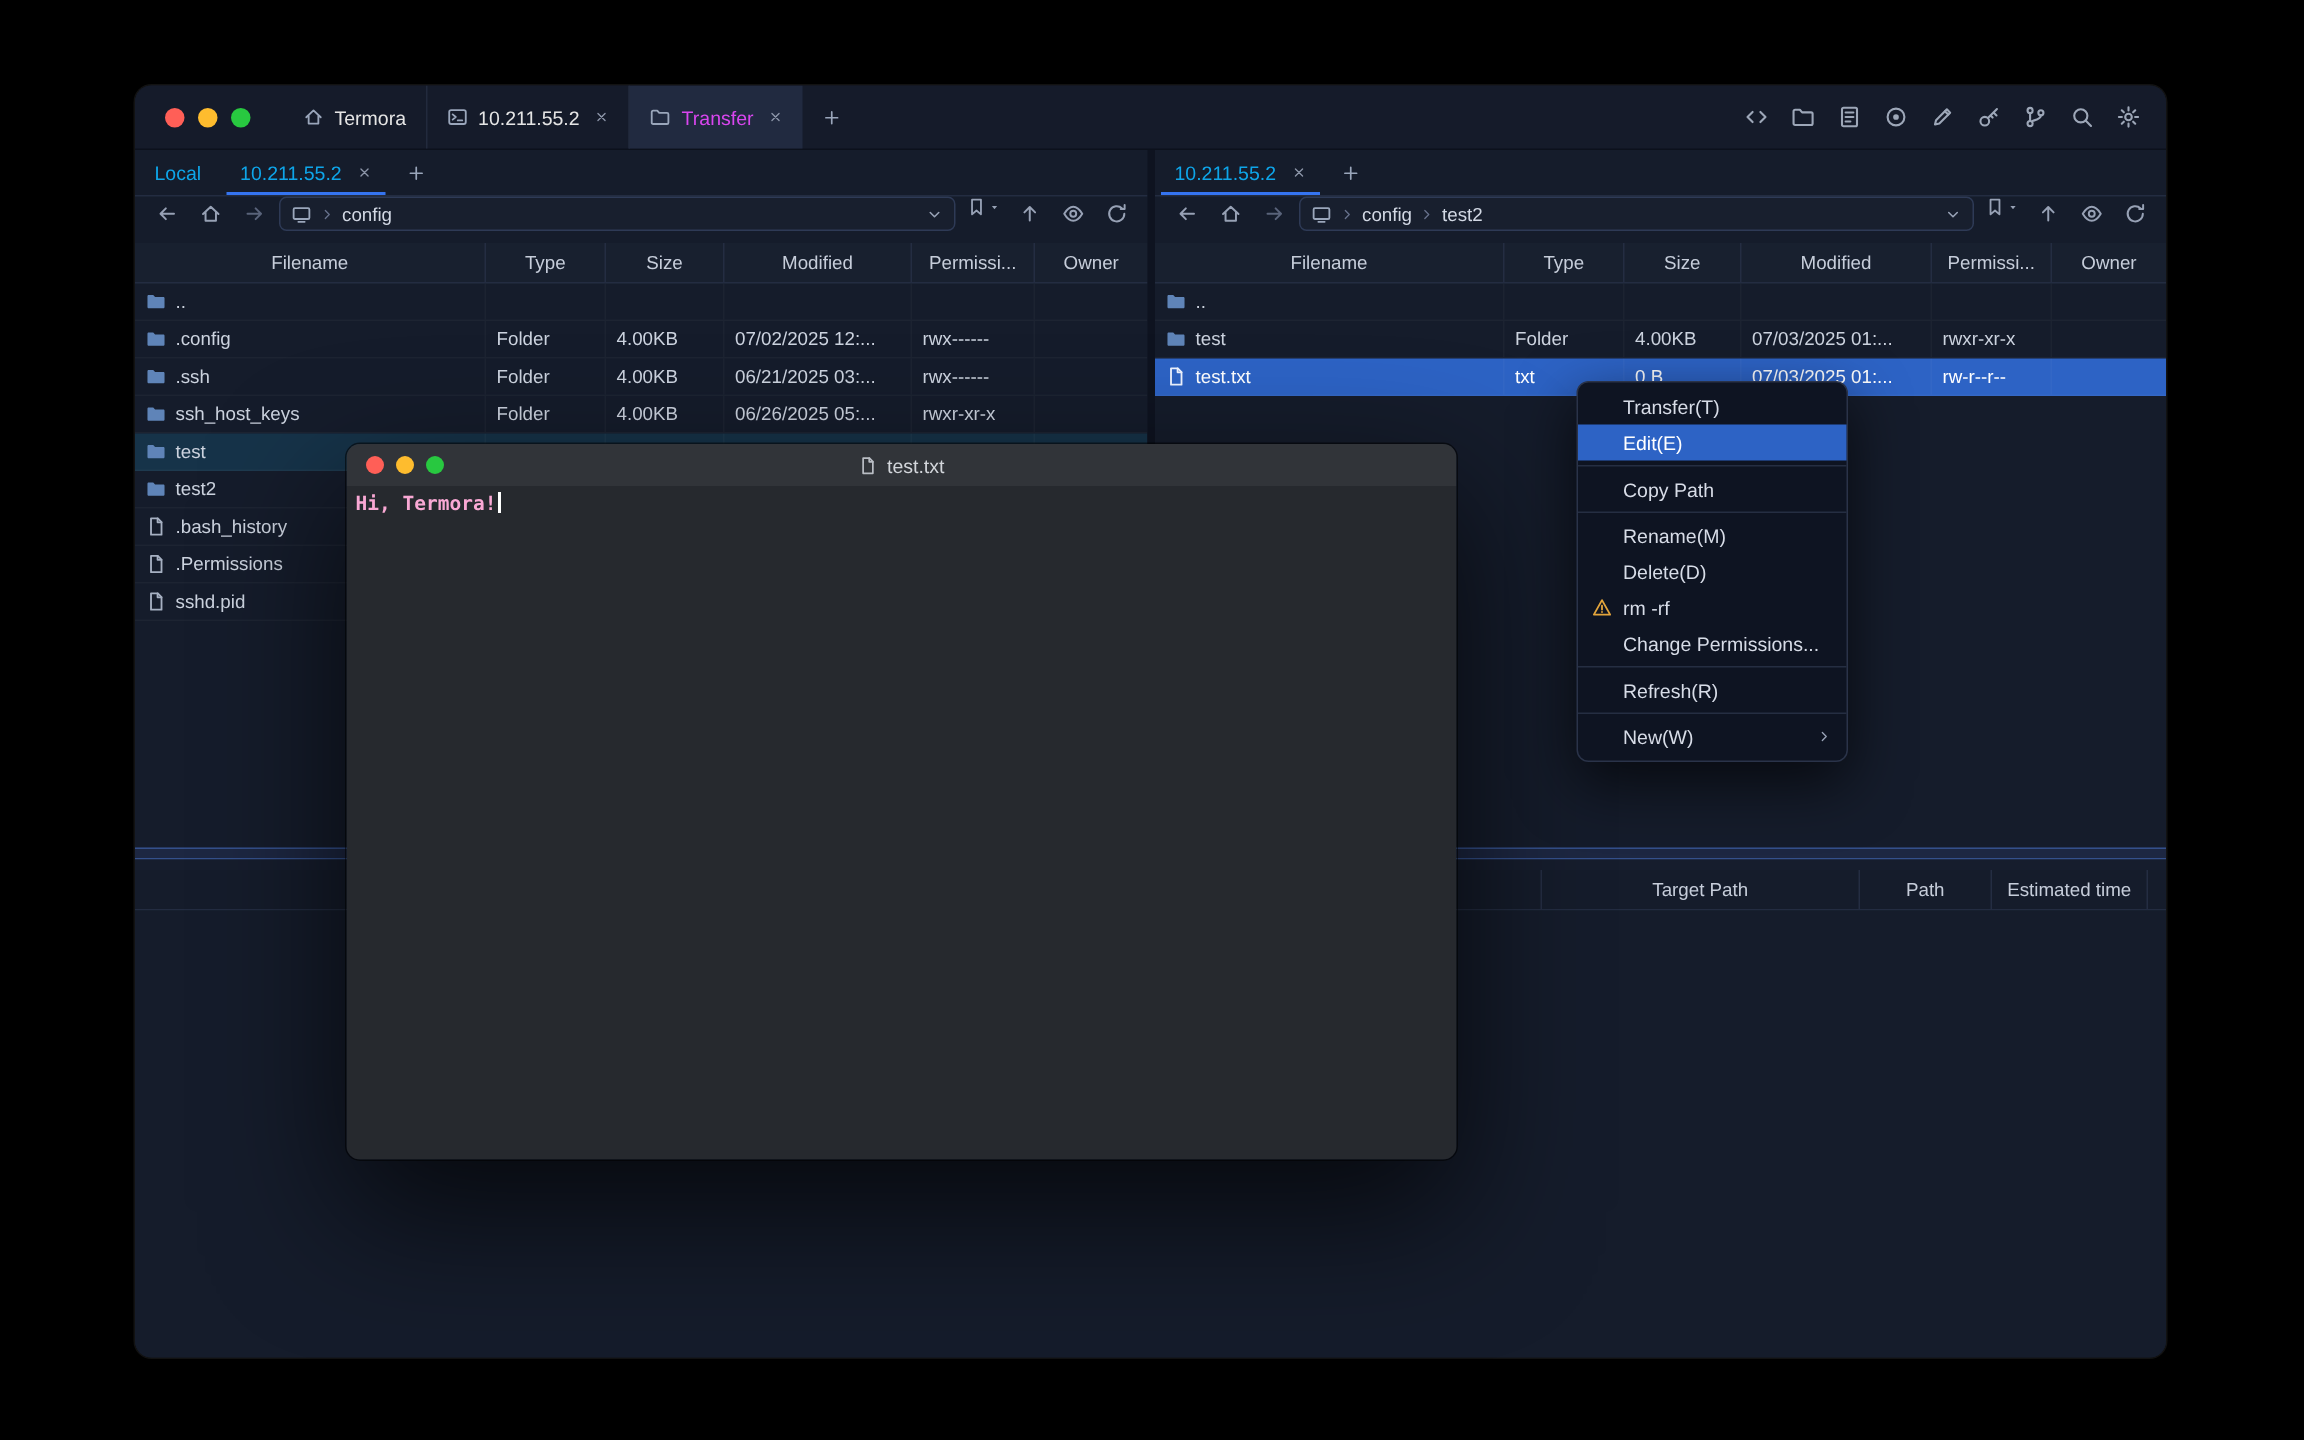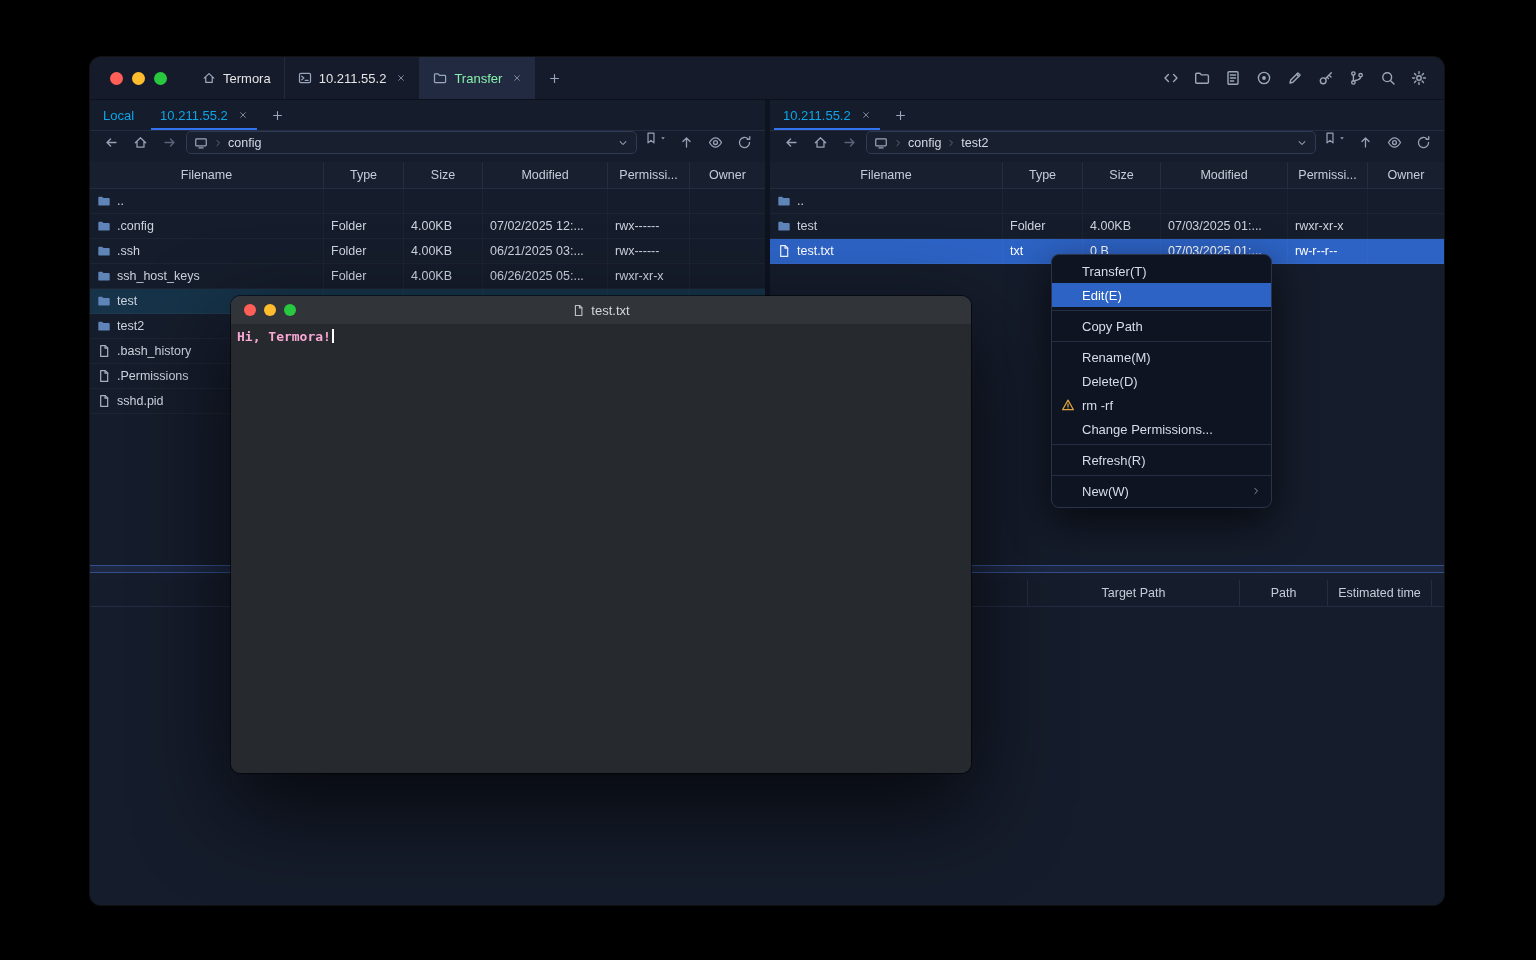--- a/index.html
+++ b/index.html
@@ -14,21 +14,21 @@
 .window{position:absolute;left:90px;top:57px;width:1354px;height:848px;background:#161d2d;border-radius:11px;
 display:flex;flex-direction:column;overflow:hidden;
 box-shadow:0 0 0 1px rgba(255,255,255,.07),0 30px 90px rgba(0,0,0,.85)}
 
 .titlebar{flex:0 0 43px;display:flex;align-items:stretch;background:#151b2a;border-bottom:1px solid #0c111c}
 .traffic{display:flex;align-items:center;gap:9px;padding:0 18px 0 20px}
 .light{width:13px;height:13px;border-radius:50%}
 .red{background:#ff5f57}.yellow{background:#febc2e}.green{background:#28c840}
 .apptab{display:flex;align-items:center;gap:7px;padding:0 13px;font-size:13px;color:#e5e5e5;border-left:1px solid #222a3d}
 .apptab.first{border-left:none;margin-left:4px}
-.apptab.active{background:#212a40;color:#86efac}
+.apptab.active{background:#212a40;color:#d946ef}
 .apptab .tabic{color:#9aa6bb}
 .closeic{color:#8d96a9;margin-left:3px}
 .tabadd{display:flex;align-items:center;padding:0 13px;color:#9aa6bb}
 .tbicons{margin-left:auto;display:flex;align-items:center;gap:6px;padding-right:13px}
 .tbi{width:25px;height:25px;border-radius:5px;display:flex;align-items:center;justify-content:center;color:#9da7b8}
 .tbi svg{width:16px;height:16px}
 
 
 .panels{flex:0 0 465px;display:flex;min-height:0;background:#161d2d}
 .panel{display:flex;flex-direction:column;background:#151c2b;min-width:0}
@@ -65,21 +65,21 @@
 
 
 .splitter{flex:0 0 8px;background:#1d2742;border-top:1px solid #34508b;border-bottom:1px solid #34508b}
 .postsplit{flex:0 0 7px;background:#161d2d}
 .transferhead{flex:0 0 27px;display:grid;grid-template-columns:938px 212px 88px 104px 1fr;border-bottom:1px solid #232c41;font-size:12.5px;color:#c6cdda;background:#151c2b}
 .transferhead>div{display:flex;align-items:center;justify-content:center;border-right:1px solid #242d42;height:100%}
 .transferhead>div:last-child{border-right:0}
 .transferbody{flex:1;background:#151c2b}
 
 
-.ctxmenu{position:absolute;left:1051px;top:254px;width:221px;background:#0e1422;border:1px solid #2a3349;border-radius:8px;padding:4px 0;font-size:13px;color:#d7dce7;box-shadow:0 14px 40px rgba(0,0,0,.65);z-index:60}
+.ctxmenu{position:absolute;left:1051px;top:254px;width:181px;background:#0e1422;border:1px solid #2a3349;border-radius:8px;padding:4px 0;font-size:13px;color:#d7dce7;box-shadow:0 14px 40px rgba(0,0,0,.65);z-index:60}
 .mitem{height:24px;display:flex;align-items:center;padding:0 10px 0 30px;position:relative;white-space:nowrap}
 .mitem.hl{background:var(--selection);color:#fff}
 .micon{position:absolute;left:9px}
 .msub{margin-left:auto;color:#9aa4b8}
 .msep{height:1px;background:#252e42;margin:3px 0}
 
 
 .editor{position:absolute;left:231px;top:296px;width:740px;height:477px;border-radius:9px;overflow:hidden;display:flex;flex-direction:column;box-shadow:0 0 0 1px rgba(0,0,0,.55),0 35px 90px rgba(0,0,0,.7);z-index:50}
 .edbar{flex:0 0 28px;background:#313439;display:flex;align-items:center;justify-content:center;position:relative}
 .edbar .traffic{position:absolute;left:0;top:0;bottom:0;display:flex;align-items:center;gap:8px;padding:0 0 0 13px}

